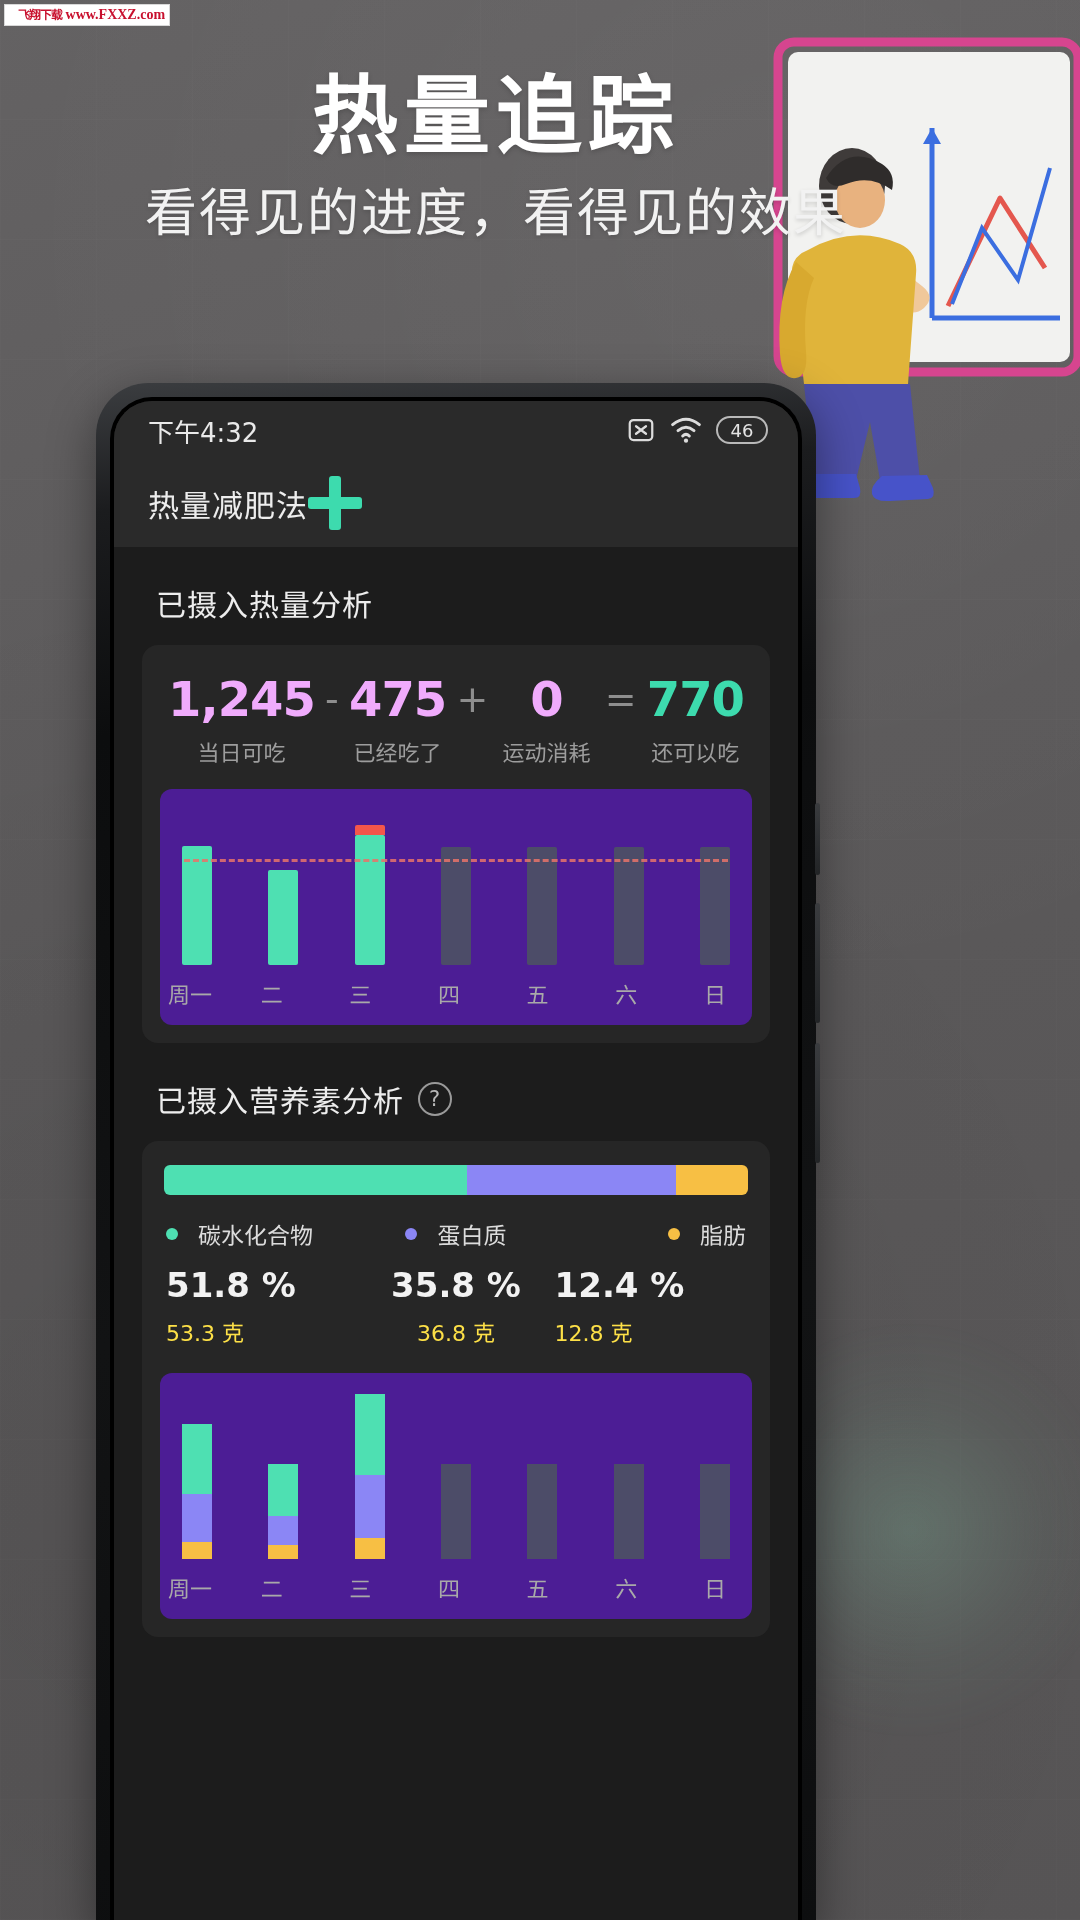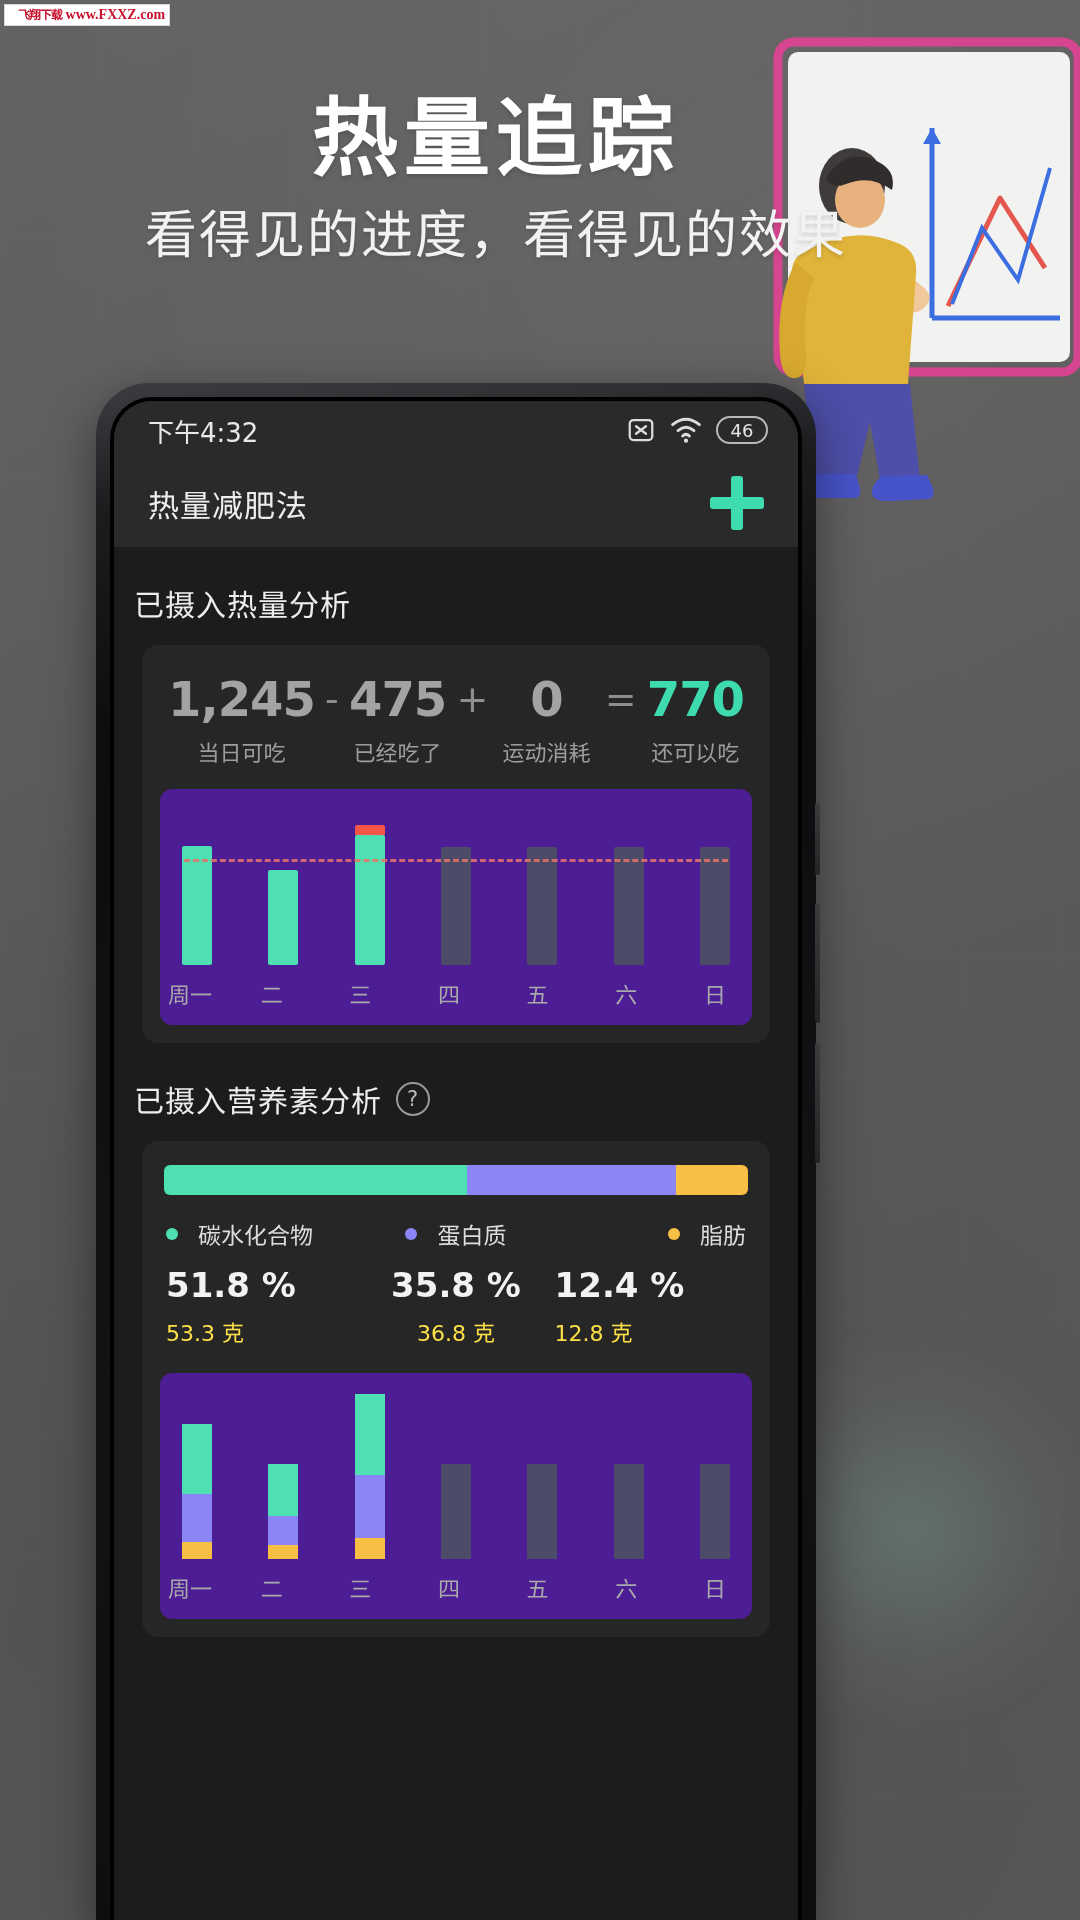--- a/index.html
+++ b/index.html
@@ -44,21 +44,21 @@
     color:#c8102e; white-space:nowrap;
     letter-spacing:0px;
     font-family:"Liberation Serif",serif;
     line-height:15px;
   }
   #watermark .wm-cn{ font-family:"DejaVu Sans",sans-serif; font-size:12px; letter-spacing:-1px;}
   #watermark .wm-url{ font-family:"Liberation Serif",serif; font-size:14px; }
 
   
   #headline-block{
-    position:absolute; left:0; top:88px; width:992px; text-align:center;
+    position:absolute; left:0; top:66px; width:992px; text-align:center;
     z-index:5;
   }
   #headline-main{
     font-family:"DejaVu Sans",sans-serif;
     font-size:86px; font-weight:bold; color:#ffffff;
     letter-spacing:6px; line-height:100px;
     text-shadow:0 2px 5px rgba(0,0,0,0.18);
   }
   #headline-sub{
     font-family:"DejaVu Sans",sans-serif;
@@ -117,53 +117,53 @@
     min-width:52px; height:28px; border-radius:14px;
     border:2px solid #b9b9b9;
     display:flex; align-items:center; justify-content:center;
     font-size:18px; color:#e4e4e4; padding:0 6px;
     font-family:"DejaVu Sans",sans-serif;
   }
 
   
   #app-header{
     height:88px; background:#2a2a2a;
-    display:flex; align-items:center; justify-content:space-between;
+    display:flex; align-items:center; 
     padding:0 34px;
   }
   #app-title{ font-size:31px; color:#ededed; font-family:"DejaVu Sans",sans-serif; letter-spacing:1px;}
   #add-btn{ width:54px; height:54px; position:relative; cursor:pointer;}
   #add-btn:before,#add-btn:after{
     content:""; position:absolute; background:#3ddbae; border-radius:3px;
   }
   #add-btn:before{ left:0; top:21px; width:54px; height:12px;}
   #add-btn:after{ top:0; left:21px; width:12px; height:54px;}
 
   
   #app-content{ background:#1c1c1c; padding:0 0 40px 0; height:calc(100% - 146px); overflow:hidden;}
   .section-title{
-    font-size:30px; color:#ededed; padding:34px 34px 20px 20px;
+    font-size:30px; color:#ededed; padding:34px 34px 20px 42px;
     font-family:"DejaVu Sans",sans-serif; letter-spacing:1px;
     display:flex; align-items:center; gap:14px;
   }
   .help-icon{
     width:34px; height:34px; border-radius:50%;
     border:2px solid #9a9a9a; color:#b8b8b8;
     font-size:21px; display:flex; align-items:center; justify-content:center;
     font-family:"DejaVu Sans",sans-serif; cursor:pointer;
   }
   .card{
     margin:0 28px; background:#262626; border-radius:16px; padding:22px 18px 18px 18px;
   }
 
   
   #calorie-row{ display:flex; align-items:flex-start; justify-content:space-between; padding:4px 8px 16px 8px;}
   .cal-item{ text-align:center; min-width:96px;}
   .cal-val{
-    font-size:48px; font-weight:bold; color:#a3a3a3;
+    font-size:48px; font-weight:bold; color:#f0abfc;
     font-family:"DejaVu Sans",sans-serif; line-height:56px;
     letter-spacing:-1px;
   }
   .cal-val.accent{ color:#3ddbae;}
   .cal-lab{ font-size:22px; color:#9d9d9d; margin-top:8px; font-family:"DejaVu Sans",sans-serif;}
   .cal-op{
     font-size:38px; color:#8e8e8e; font-family:"DejaVu Sans",sans-serif;
     line-height:56px; padding:0 2px;
   }
 

